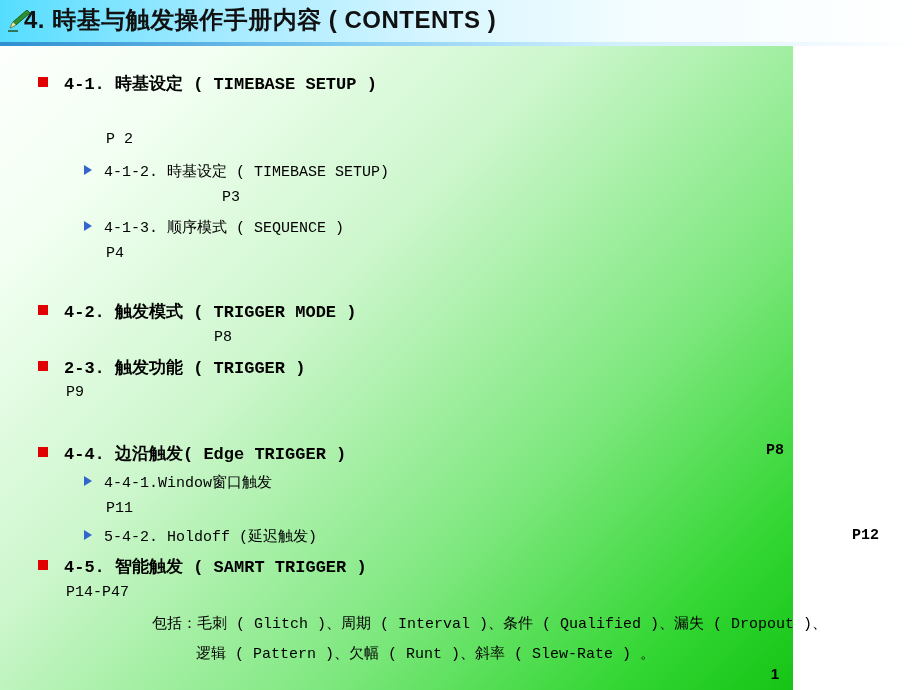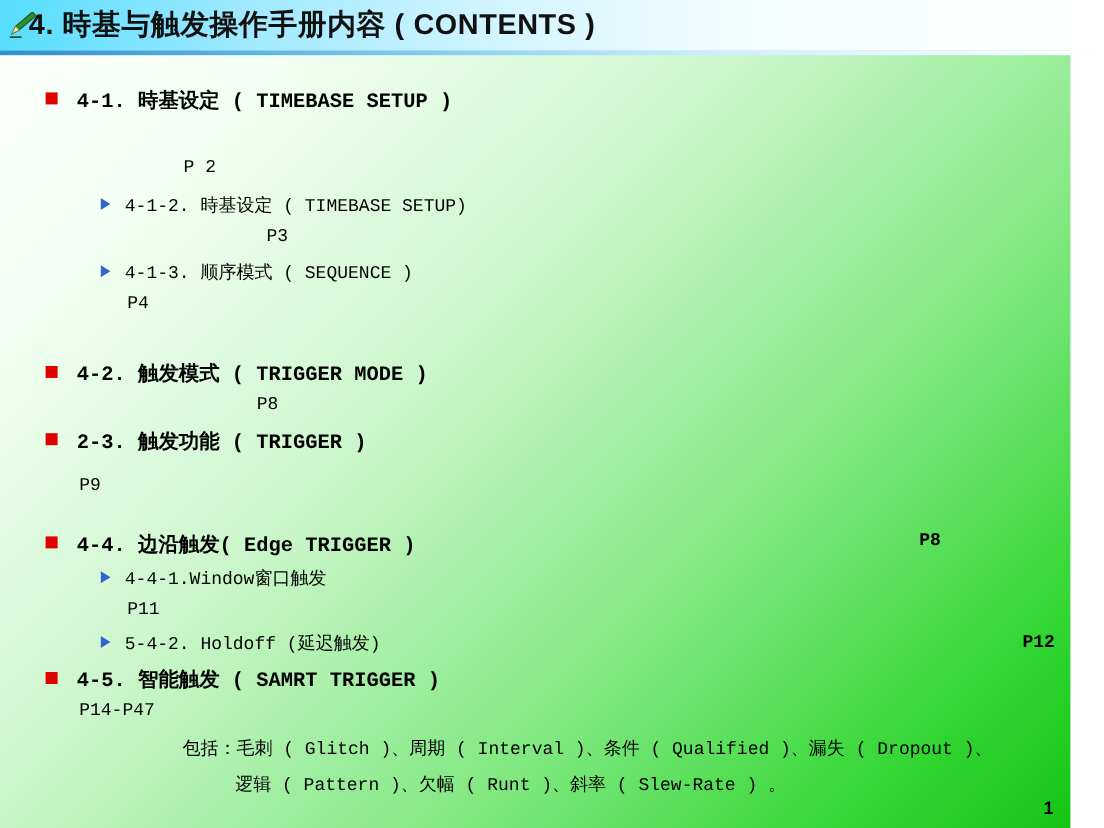--- a/index.html
+++ b/index.html
@@ -7,21 +7,21 @@
     padding: 0;
   }
   body {
     width: 920px;
     height: 690px;
     overflow: hidden;
     font-family: "Liberation Sans", sans-serif;
   }
   #slide {
     position: relative;
-    width: 892px;
+    width: 793px;
     height: 690px;
     background: linear-gradient(135deg, #ffffff 0%, #f2fff2 18%, #ccf6cc 42%, #7fe87f 68%, #33d633 88%, #15c415 100%);
     box-sizing: border-box;
   }
   
   #title-bar {
     position: absolute;
     left: 0;
     top: 0;
     width: 920px;
@@ -135,41 +135,41 @@
   </svg>
 
   <div id="title-text">4. 時基与触发操作手册内容 ( CONTENTS )</div>
 
   <div id="content">
 
     <div class="row lvl1" style="left:38px; top:26px;">
       <span class="sq"></span><span>4-1.   時基设定 ( TIMEBASE SETUP )</span>
     </div>
 
-    <div class="row page" style="left:106px; top:85px;margin-left:47px;">P 2</div>
+    <div class="row page" style="left:106px; top:85px;">P 2</div>
 
     <div class="row lvl2" style="left:84px; top:116px;">
       <span class="tri"></span><span>4-1-2. 時基设定 ( TIMEBASE SETUP)</span>
     </div>
     <div class="row page" style="left:222px; top:143px;">P3</div>
 
     <div class="row lvl2" style="left:84px; top:172px;">
       <span class="tri"></span><span>4-1-3. 顺序模式 ( SEQUENCE )</span>
     </div>
     <div class="row page" style="left:106px; top:199px;">P4</div>
 
     <div class="row lvl1" style="left:38px; top:254px;">
       <span class="sq"></span><span>4-2.   触发模式 ( TRIGGER MODE )</span>
     </div>
     <div class="row page" style="left:214px; top:283px;">P8</div>
 
     <div class="row lvl1" style="left:38px; top:310px;">
       <span class="sq"></span><span>2-3. 触发功能 ( TRIGGER )</span>
     </div>
-    <div class="row page" style="left:66px; top:338px;margin-top:12px;">P9</div>
+    <div class="row page" style="left:66px; top:338px;">P9</div>
 
     <div class="row lvl1" style="left:38px; top:396px;">
       <span class="sq"></span><span>4-4.   边沿触发( Edge TRIGGER )</span>
     </div>
     <div class="row page-b" style="left:766px; top:396px;">P8</div>
 
     <div class="row lvl2" style="left:84px; top:427px;">
       <span class="tri"></span><span>4-4-1.Window窗口触发</span>
     </div>
     <div class="row page" style="left:106px; top:454px;">P11</div>

